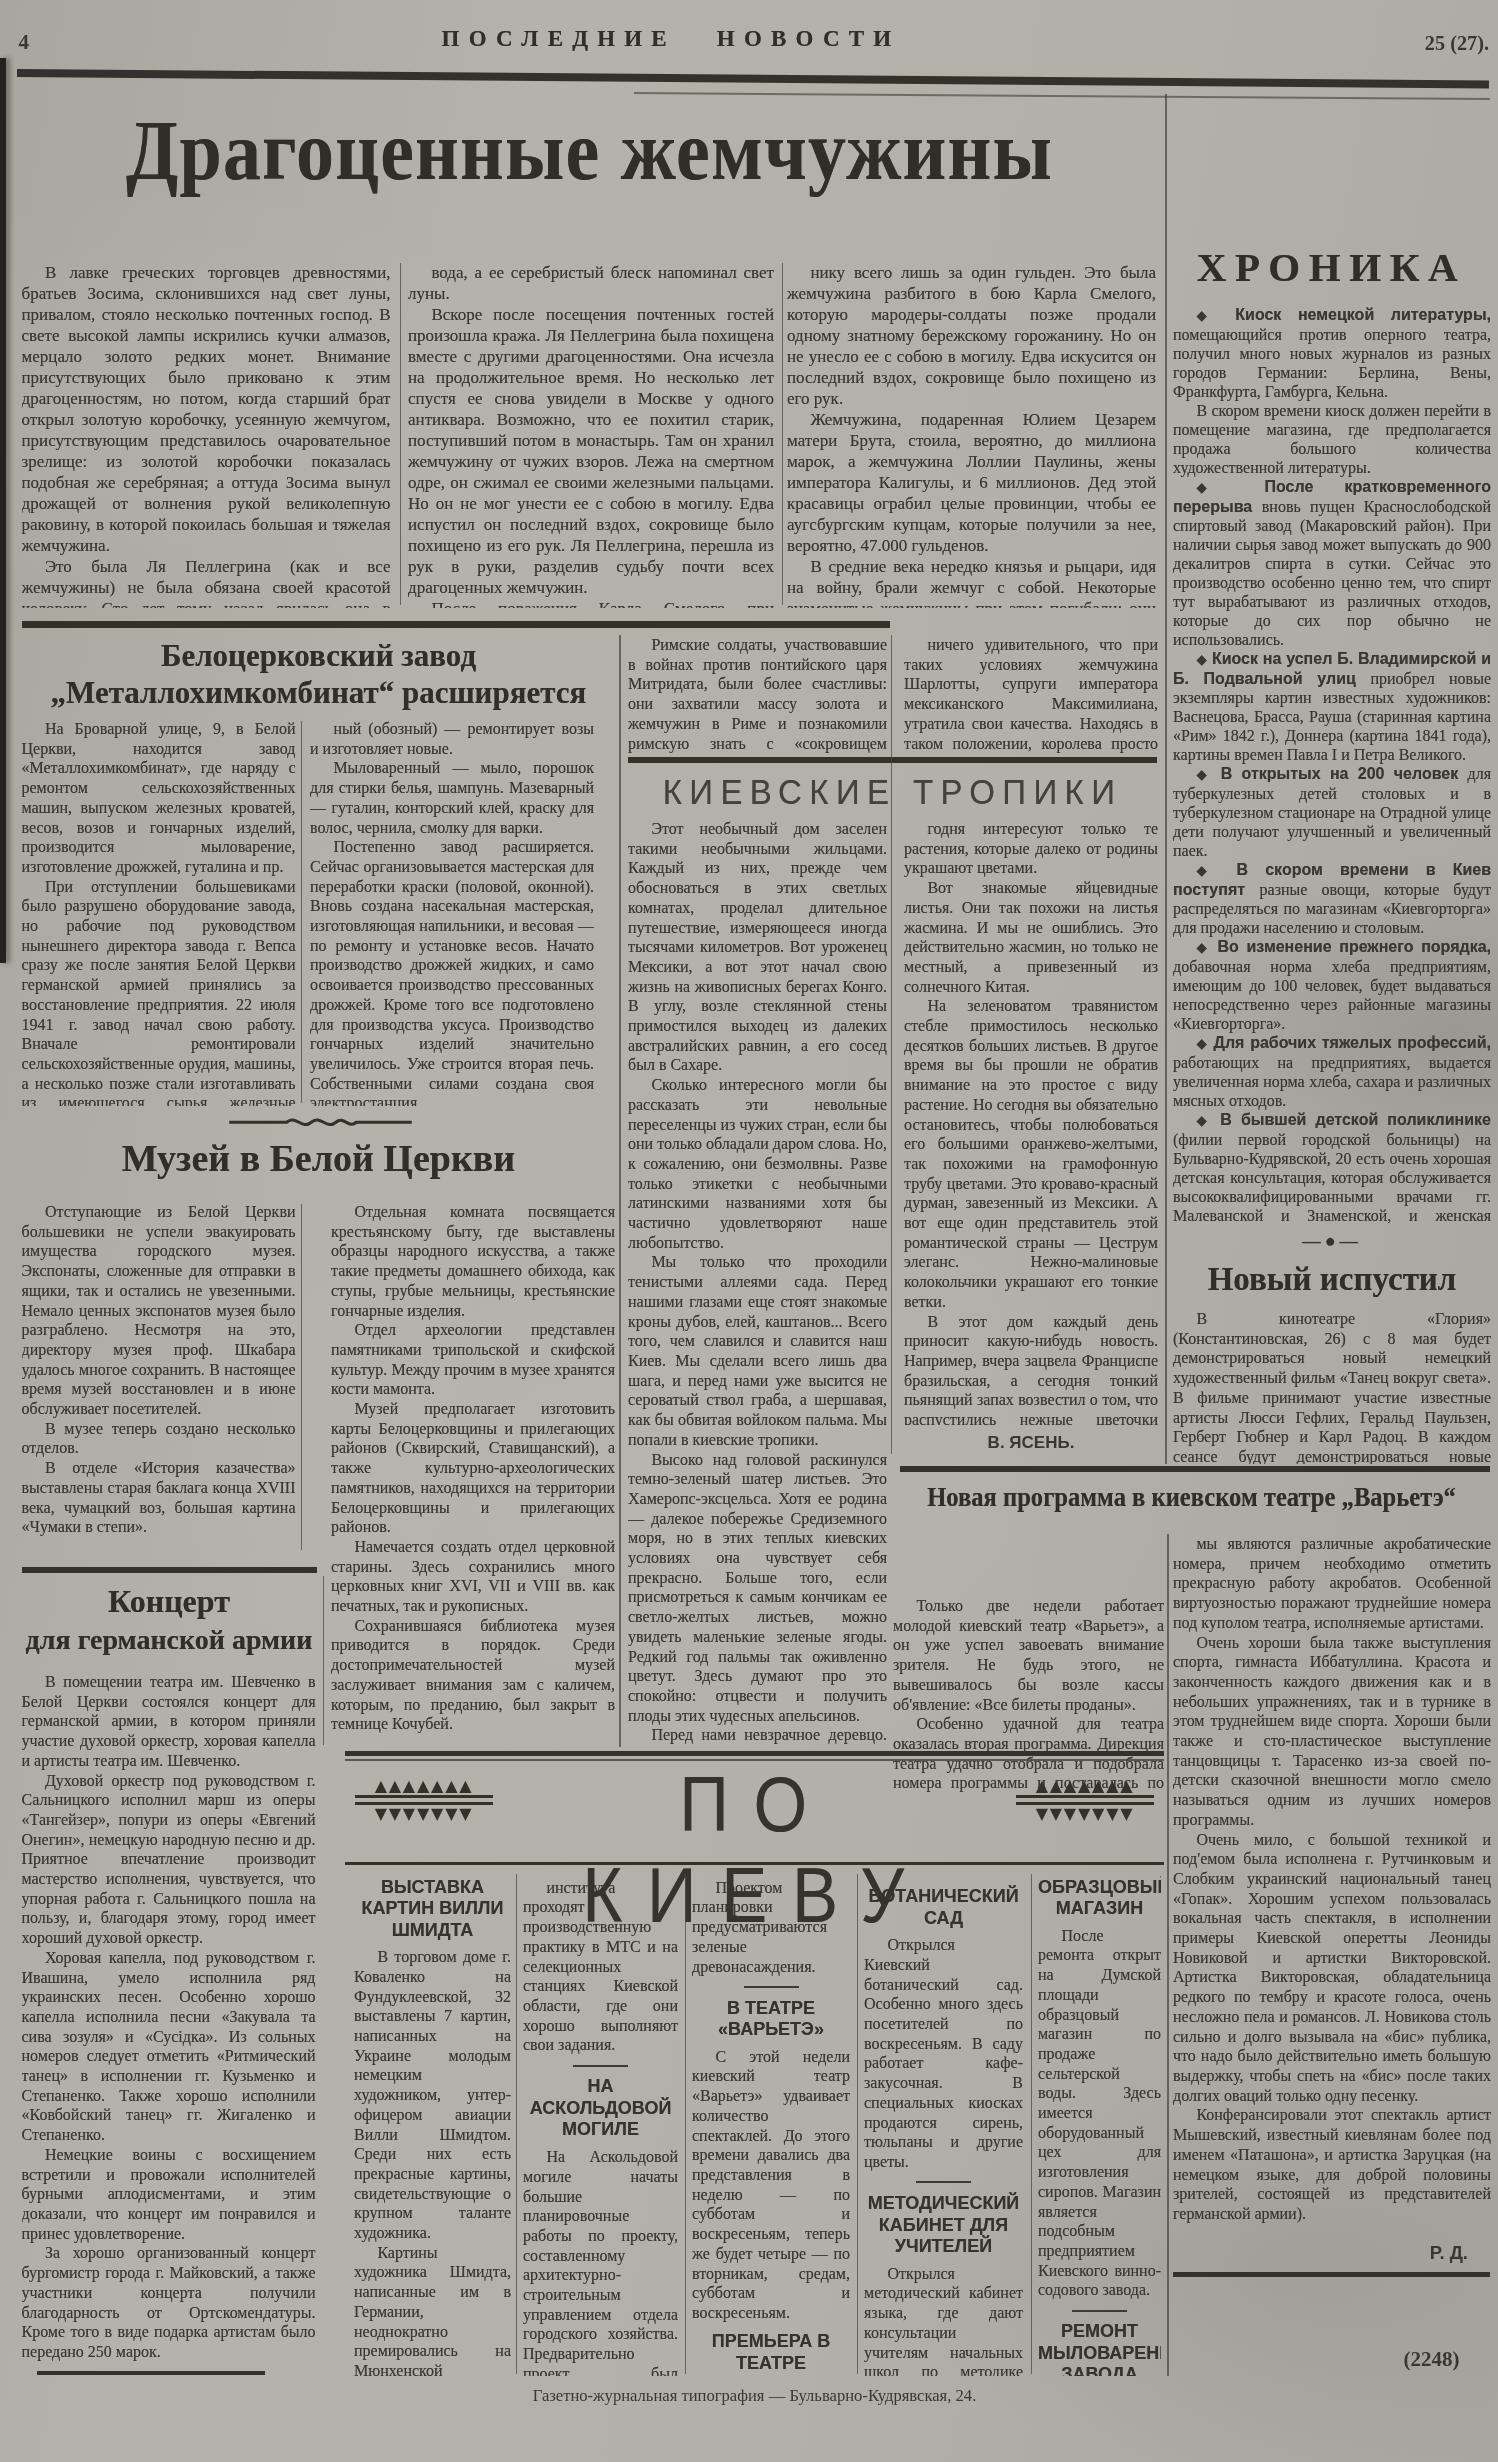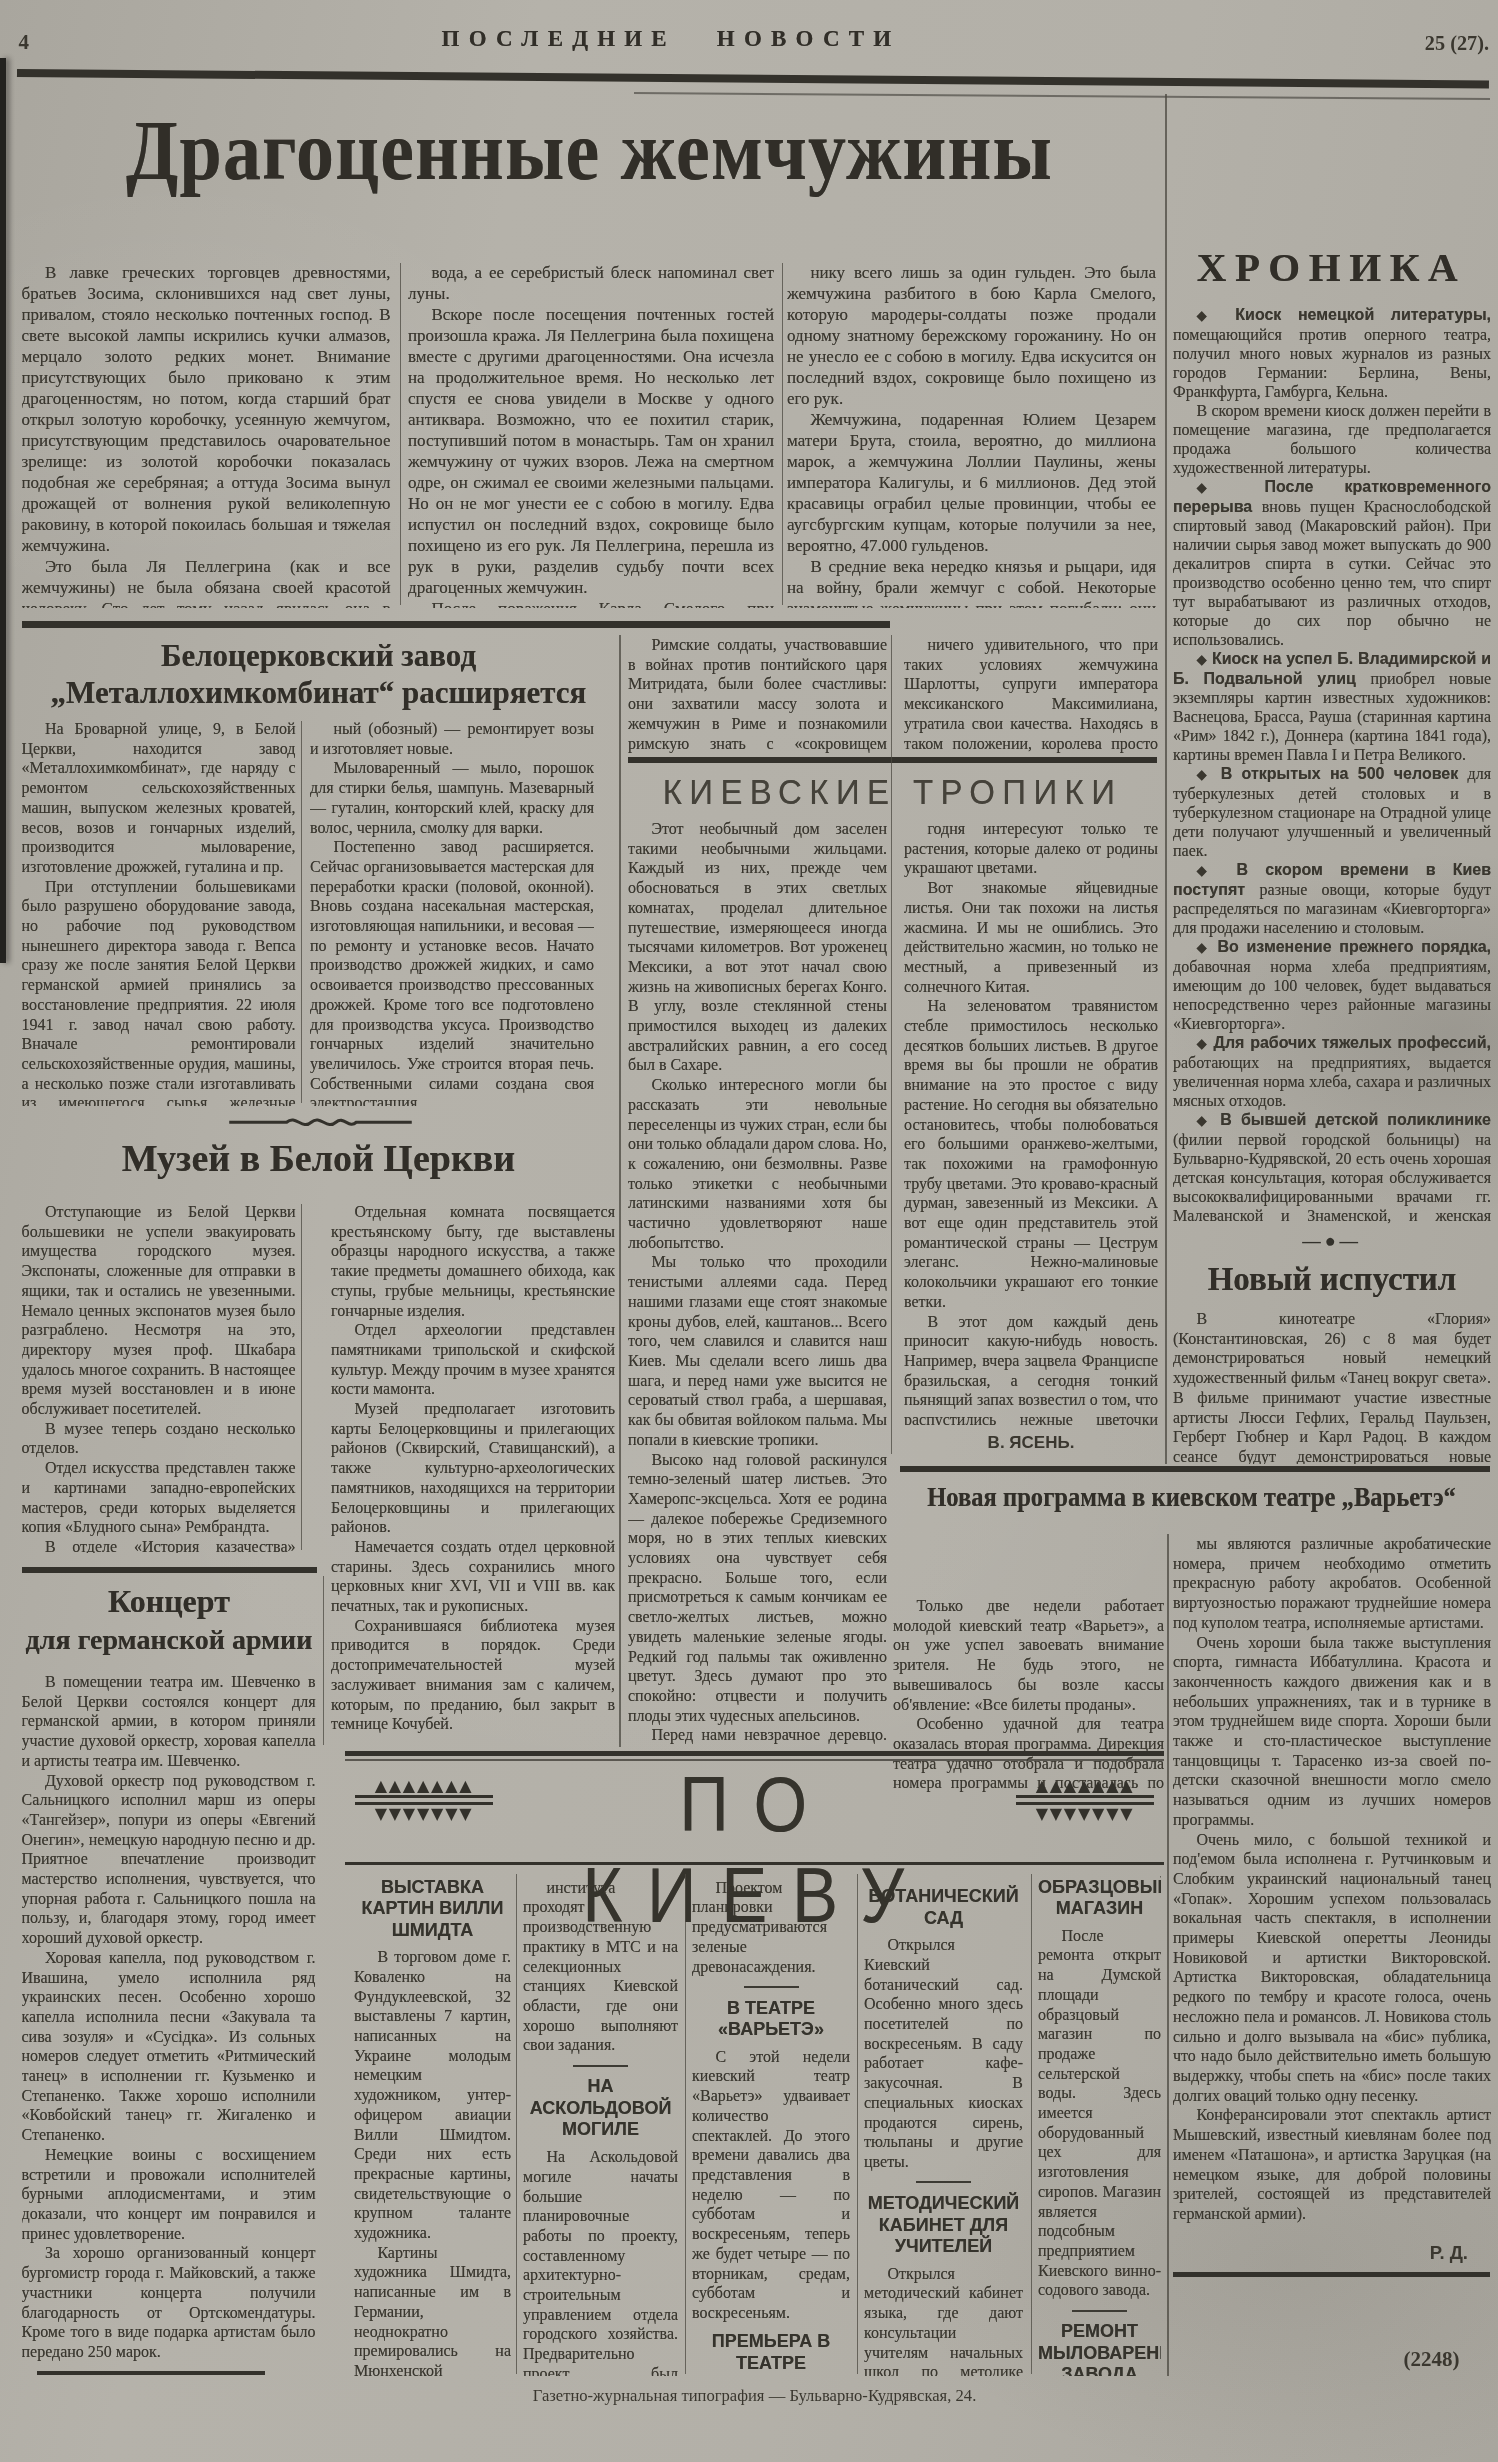--- a/index.html
+++ b/index.html
@@ -96,21 +96,20 @@
 
   <div class="abs" style="left:228px;top:1113px;width:185px;height:18.5px;">
     <svg width="185" height="18.5" viewBox="0 0 300 30">
         <path d="M2,15 L95,15 C110,2 120,28 135,15 C150,2 160,28 175,15 C188,4 196,26 208,15 L298,15" stroke="#33312b" stroke-width="5" fill="none"></path>
       </svg>
   </div>
   <div class="abs serif-head" style="left:21.5px;top:1136px;width:594px;font-size:38px;line-height:44px;">Музей в Белой Церкви</div>
   <div class="abs col" style="left:21.5px;top:1202px;width:274px;height:351px;">
       <p class="para">Отступающие из Белой Церкви большевики не успели эвакуировать имущества городского музея. Экспонаты, сложенные для отправки в ящики, так и остались не увезенными. Немало ценных экспонатов музея было разграблено. Несмотря на это, директору музея проф. Шкабара удалось многое сохранить. В настоящее время музей восстановлен и в июне обслуживает посетителей.</p>
       <p class="para">В музее теперь создано несколько отделов.</p>
-      <p class="para">Отдел искусства представлен также и картинами западно-европейских мастеров, среди которых выделяется копия «Блудного сына» Рембрандта.</p>
       <p class="para">В отделе «История казачества» выставлены старая баклага конца XVIII века, чумацкий воз, большая картина «Чумаки в степи».</p>
     </div>
   <div class="abs vrule" style="left:301px;top:1204px;width:1.2px;height:346px;"></div>
   <div class="abs col" style="left:331px;top:1202px;width:284px;height:542px;">
       <p class="para">Отдельная комната посвящается крестьянскому быту, где выставлены образцы народного искусства, а также такие предметы домашнего обихода, как ступы, грубые мельницы, крестьянские гончарные изделия.</p>
       <p class="para">Отдел археологии представлен памятниками трипольской и скифской культур. Между прочим в музее хранятся кости мамонта.</p>
       <p class="para">Музей предполагает изготовить карты Белоцерковщины и прилегающих районов (Сквирский, Ставищанский), а также культурно-археологических памятников, находящихся на территории Белоцерковщины и прилегающих районов.</p>
       <p class="para">Намечается создать отдел церковной старины. Здесь сохранились много церковных книг XVI, VII и VIII вв. как печатных, так и рукописных.</p>
       <p class="para">Сохранившаяся библиотека музея приводится в порядок. Среди достопримечательностей музей заслуживает внимания зам с каличем, которым, по преданию, был закрыт в темнице Кочубей.</p>
     </div>
@@ -143,21 +142,21 @@
       <p class="para">В этот дом каждый день приносит какую-нибудь новость. Например, вчера зацвела Франциспе бразильская, а сегодня тонкий пьянящий запах возвестил о том, что распустились нежные цветочки орхидеи Мокасте ароматной.</p>
     </div>
   <div class="abs signature" style="left:904px;top:1433px;width:254px;text-align:center;font-size:17px;">В. ЯСЕНЬ.</div>
 
   <div class="abs serif-head" style="left:1173px;top:243px;width:317px;font-size:41px;line-height:48px;letter-spacing:8.6px;">ХРОНИКА</div>
   <div class="abs col" style="left:1173px;top:305px;width:318px;height:921px;font-size:16px;line-height:19px;">
       <p class="para"><span class="diamond">◆ </span><span class="lead">Киоск немецкой литературы, </span>помещающийся против оперного театра, получил много новых журналов из разных городов Германии: Берлина, Вены, Франкфурта, Гамбурга, Кельна.</p>
       <p class="para">В скором времени киоск должен перейти в помещение магазина, где предполагается продажа большого количества художественной литературы.</p>
       <p class="para"><span class="diamond">◆ </span><span class="lead">После кратковременного перерыва </span>вновь пущен Краснослободской спиртовый завод (Макаровский район). При наличии сырья завод может выпускать до 900 декалитров спирта в сутки. Сейчас это производство особенно ценно тем, что спирт тут вырабатывают из различных отходов, которые до сих пор обычно не использовались.</p>
       <p class="para"><span class="diamond">◆ </span><span class="lead">Киоск на успел Б. Владимирской и Б. Подвальной улиц </span>приобрел новые экземпляры картин известных художников: Васнецова, Брасса, Рауша (старинная картина «Рим» 1842 г.), Доннера (картина 1841 года), картины времен Павла I и Петра Великого.</p>
-      <p class="para"><span class="diamond">◆ </span><span class="lead">В открытых на 500 человек </span>для туберкулезных детей столовых и в туберкулезном стационаре на Отрадной улице дети получают улучшенный и увеличенный паек.</p>
+      <p class="para"><span class="diamond">◆ </span><span class="lead">В открытых на 200 человек </span>для туберкулезных детей столовых и в туберкулезном стационаре на Отрадной улице дети получают улучшенный и увеличенный паек.</p>
       <p class="para"><span class="diamond">◆ </span><span class="lead">В скором времени в Киев поступят </span>разные овощи, которые будут распределяться по магазинам «Киевгорторга» для продажи населению и столовым.</p>
       <p class="para"><span class="diamond">◆ </span><span class="lead">Во изменение прежнего порядка, </span>добавочная норма хлеба предприятиям, имеющим до 100 человек, будет выдаваться непосредственно через районные магазины «Киевгорторга».</p>
       <p class="para"><span class="diamond">◆ </span><span class="lead">Для рабочих тяжелых профессий, </span>работающих на предприятиях, выдается увеличенная норма хлеба, сахара и различных мясных отходов.</p>
       <p class="para"><span class="diamond">◆ </span><span class="lead">В бывшей детской поликлинике </span>(филии первой городской больницы) на Бульварно-Кудрявской, 20 есть очень хорошая детская консультация, которая обслуживается высококвалифицированными врачами гг. Малеванской и Знаменской, и женская консультация, которой заведует д-р Денисенко.</p>
     </div>
   <div class="abs" style="left:1173px;top:1231px;width:318px;text-align:center;font-size:18.5px;font-weight:700;letter-spacing:3.7px;color:#33312b;">—●—</div>
 
   <div class="abs serif-head" style="left:1173px;top:1260px;width:318px;font-size:33px;line-height:39px;">Новый испустил</div>
   <div class="abs col" style="left:1173px;top:1309px;width:318px;height:155px;">
       <p class="para">В кинотеатре «Глория» (Константиновская, 26) с 8 мая будет демонстрироваться новый немецкий художественный фильм «Танец вокруг света». В фильме принимают участие известные артисты Люсси Гефлих, Геральд Паульзен, Герберт Гюбнер и Карл Радоц. В каждом сеансе будут демонстрироваться новые культурфильмы и кинохроника.</p>

